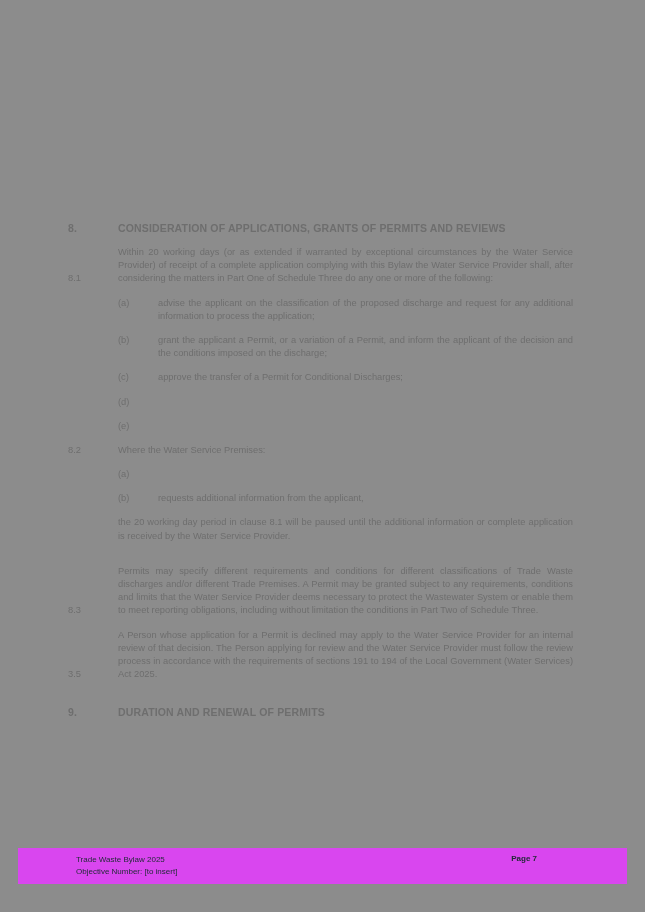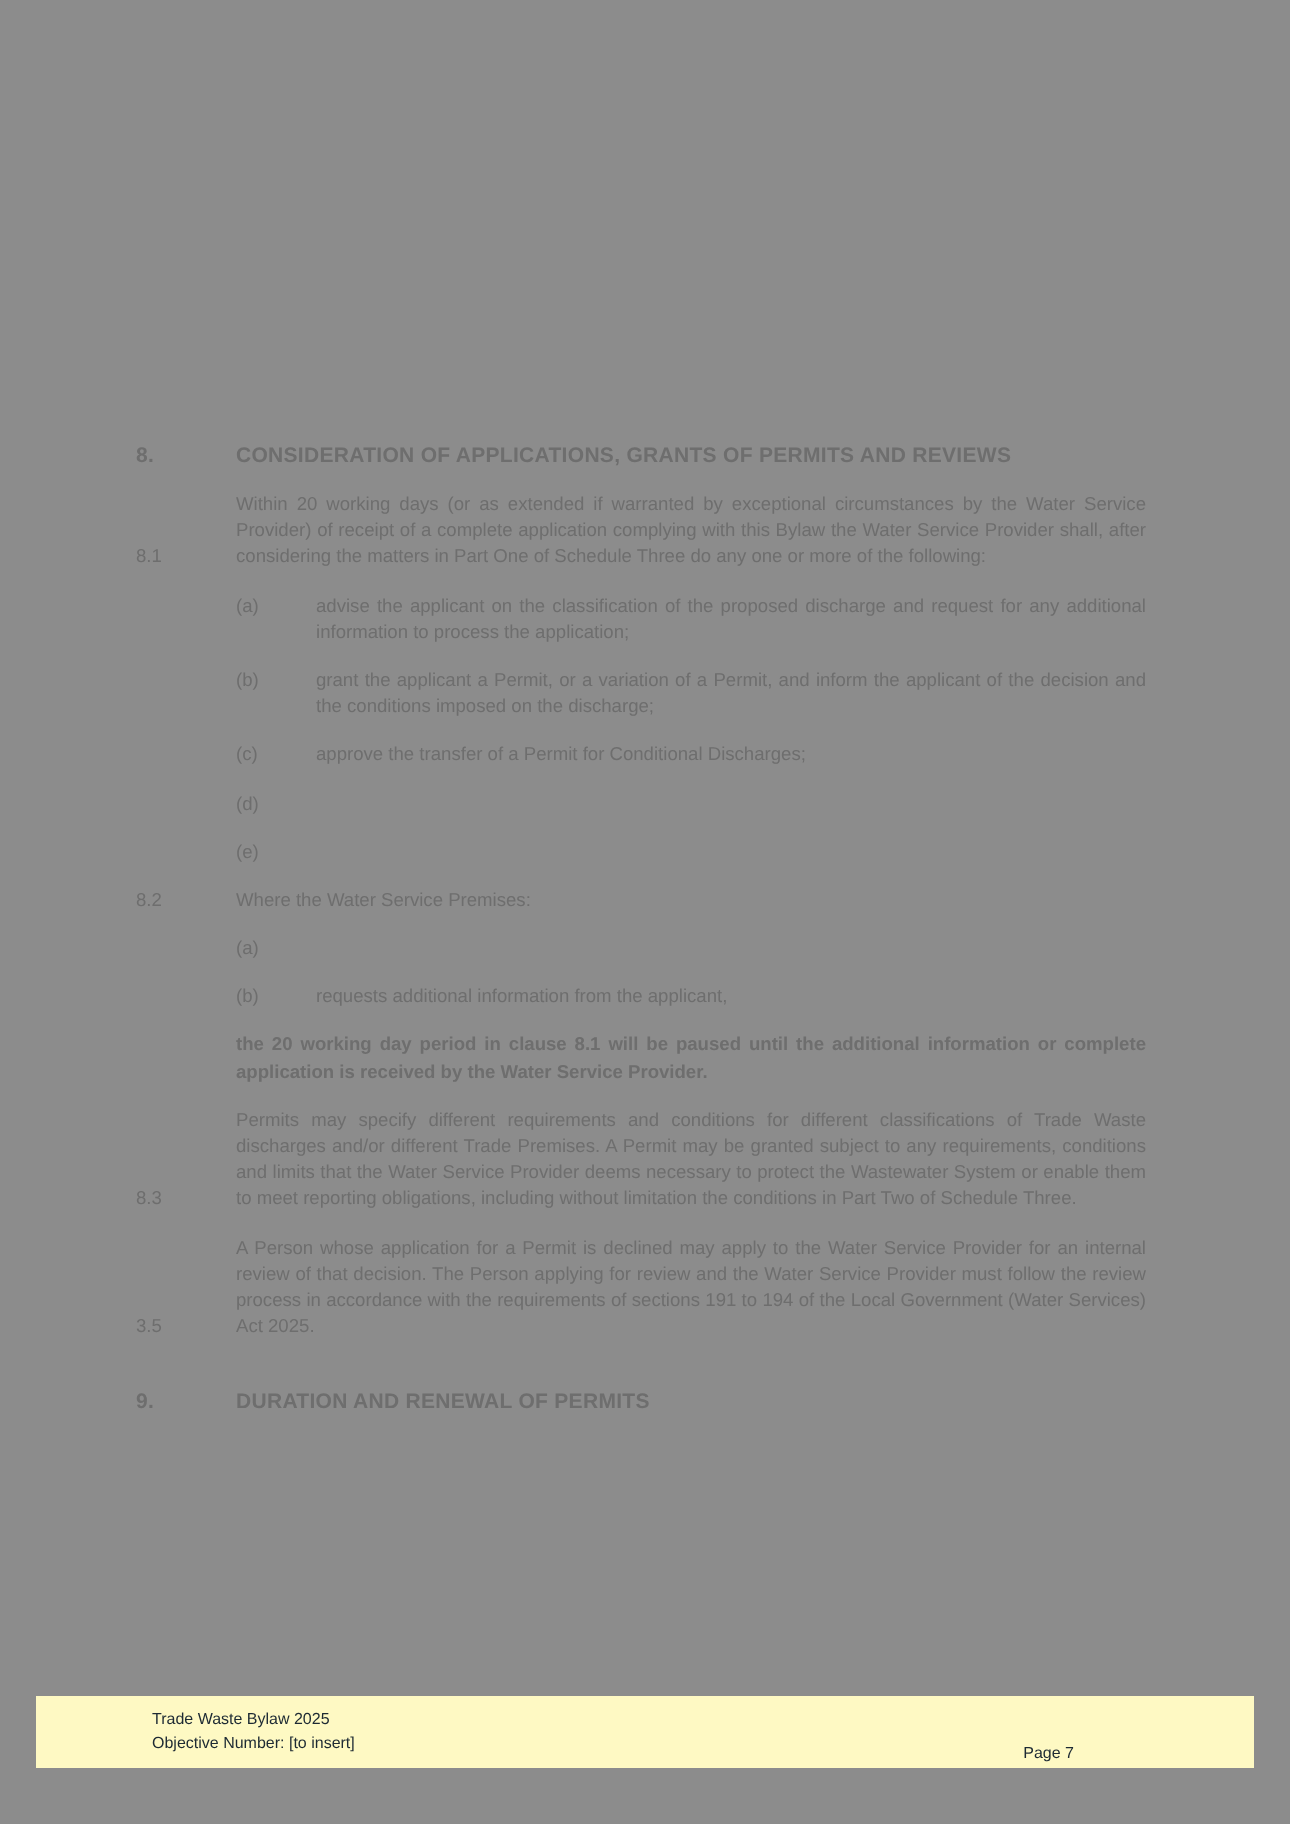--- a/index.html
+++ b/index.html
@@ -71,56 +71,56 @@
     flex: 0 0 40px;
   }
   .subclause .txt {
     flex: 1;
     text-align: justify;
   }
   .para-indent {
     font-size: 9.3px;
     color: #6e6e6e;
     line-height: 1.42;
-    margin-bottom: 11px;
+    margin-bottom: 22px;
     padding-left: 50px;
     text-align: justify;
-    font-weight: bold;
   }
   .spacer-lg {
     height: 14px;
   }
   .footer {
     position: absolute;
     left: 18px;
     top: 848px;
     width: 609px;
     height: 36px;
-    background: #fef9c3;
+    background: #d946ef;
     box-sizing: border-box;
   }
   .footer-inner {
     position: relative;
     width: 100%;
     height: 100%;
   }
   .footer-left {
     position: absolute;
     left: 58px;
     top: 6px;
     font-size: 8px;
     color: #1d2a33;
     line-height: 1.45;
   }
   .footer-right {
     position: absolute;
     right: 90px;
-    top: 24px;
+    top: 6px;
     font-size: 8px;
     color: #1d2a33;
+    font-weight: bold;
   }
   .footer-line {
     display: block;
   }
 </style>
 </head>
 <body>
 
 <div class="page">
 

